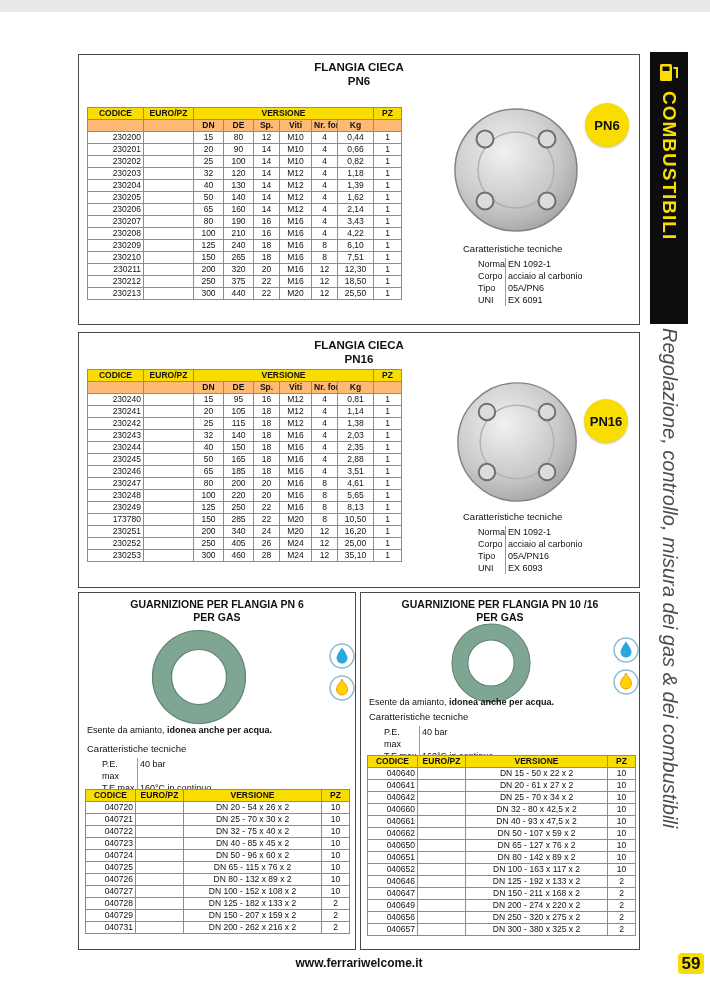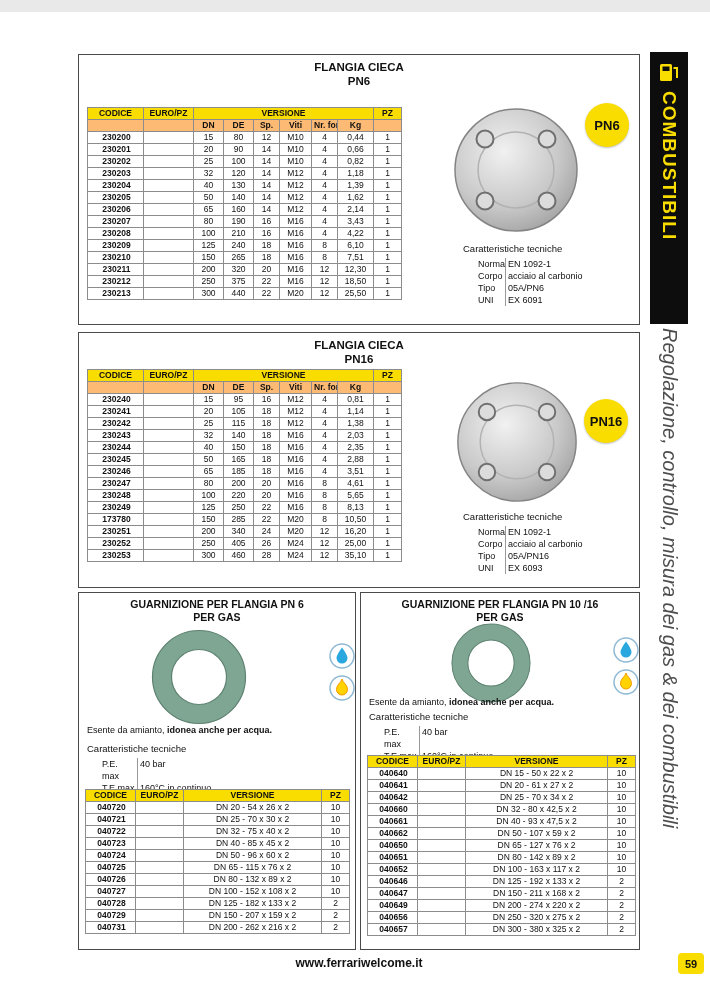--- a/index.html
+++ b/index.html
@@ -5,39 +5,39 @@
   *{margin:0;padding:0;box-sizing:border-box;}
   html,body{background:#e9e9e9;}
   .page{position:relative;width:710px;height:991px;background:#ffffff;font-family:"Liberation Sans",sans-serif;color:#111;overflow:hidden;margin:12px auto;}
   .box{position:absolute;border:1px solid #4a4a4a;background:#fff;}
   .sec-title{position:absolute;left:0;right:0;top:5px;text-align:center;font-weight:bold;font-size:11.5px;line-height:1.25;}
   .sec-title.sm{font-size:10.5px;}
   table.tbl{border-collapse:collapse;position:absolute;table-layout:fixed;background:#fff;}
   .tbl th,.tbl td{border:1px solid #8c8c8c;font-size:8.5px;padding:0 2px;text-align:center;height:12px;line-height:1.15;overflow:hidden;white-space:nowrap;font-family:"Liberation Sans",sans-serif;}
   .tbl th{font-weight:bold;}
   .yh{background:#f9dc00;}
-  .tbl td:first-child{font-weight:bold;text-align:center;padding-left:4px;}
+  .tbl td:first-child{font-weight:normal;text-align:right;padding-left:4px;}
   .subh th{background:#fdba74;}
   .fori{font-size:7px;white-space:normal;line-height:1;}
   .tech{position:absolute;font-size:9px;line-height:1.35;}
   .tech-title{font-weight:normal;font-size:9.5px;margin-bottom:2px;}
   .tech-row{display:flex;}
   .tl{width:42px;flex:none;padding-left:15px;}
   .tl.wide{width:50px;}
   .tv{border-left:1px solid #999;padding-left:2px;}
   .badge{position:absolute;width:44px;height:44px;border-radius:50%;background:#f9dc00;display:flex;align-items:center;justify-content:center;font-weight:bold;font-size:13px;color:#111;box-shadow:0 1px 2px rgba(0,0,0,.25);}
   .note{position:absolute;font-size:9px;}
   .imgwrap{position:absolute;}
   .iconcol{position:absolute;display:flex;flex-direction:column;gap:6px;}
   .ic{width:26px;height:26px;}
   .strip{position:absolute;left:650px;top:40px;width:38px;height:272px;background:#0d0d0d;display:flex;flex-direction:column;align-items:center;padding-top:7px;}
   .strip-label{writing-mode:vertical-rl;font-weight:bold;font-size:19px;letter-spacing:1px;color:#f9dc00;margin-top:6px;white-space:nowrap;}
   .strip-sub-wrap{position:absolute;left:648px;top:316px;width:42px;height:624px;display:flex;justify-content:center;}
   .strip-sub{writing-mode:vertical-rl;font-style:italic;font-size:20px;color:#4d4d4d;white-space:nowrap;}
-  .pagenum{position:absolute;left:678px;top:941px;width:26px;height:21px;background:#f9dc00;border-radius:4px;display:flex;align-items:center;justify-content:center;font-weight:bold;font-size:11px;color:#111;}
+  .pagenum{position:absolute;left:678px;top:941px;width:26px;height:21px;background:#f9dc00;border-radius:4px;display:flex;align-items:center;justify-content:center;font-weight:bold;font-size:17px;color:#111;}
   .footer{position:absolute;left:78px;top:944px;width:562px;text-align:center;font-weight:bold;font-size:12px;color:#111;}
 </style>
 </head>
 <body>
 
 <div class="page">
 
   <div class="box" style="left:78px;top:42px;width:562px;height:271px;">
     <div class="sec-title">
       <div>FLANGIA CIECA</div>

